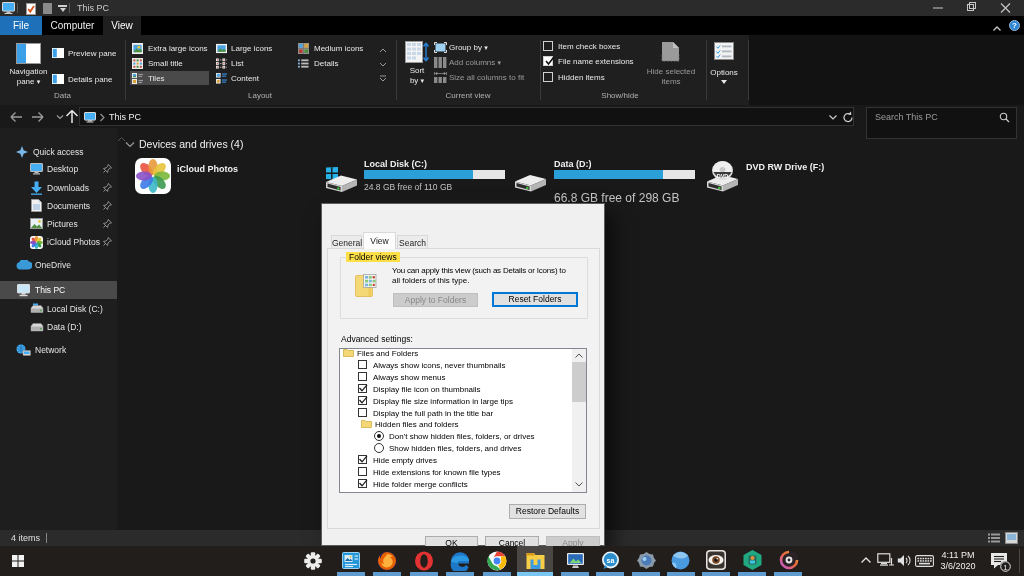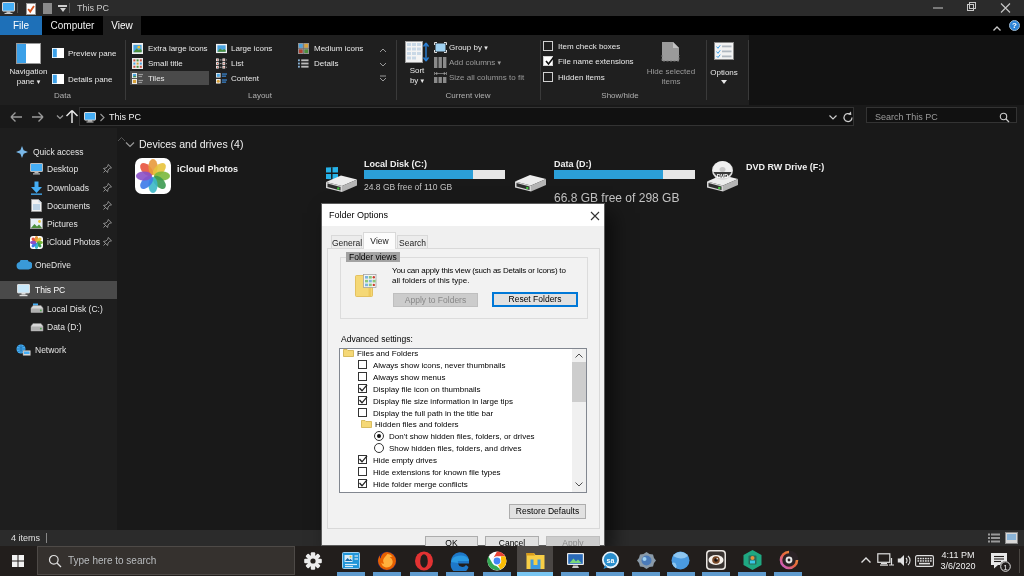--- a/index.html
+++ b/index.html
@@ -281,21 +281,21 @@
       </svg>
     <div class="a" style="left:29px;top:4px;font-size:9px;color:#f0f0f0;">This PC</div>
     <svg class="a" style="left:748px;top:6px" width="10" height="8" viewBox="0 0 10 8">
         <path d="M1.5 1.5 l3.5 3.5 3.5-3.5" stroke="#ccc" stroke-width="1.2" fill="none"></path>
       </svg>
     <svg class="a" style="left:762px;top:3px" width="12" height="13" viewBox="0 0 12 13">
       <path d="M10 6.5 a4 4 0 1 1 -1.4-3" stroke="#ccc" stroke-width="1.2" fill="none"></path>
       <path d="M9 0.5 l0.3 3.4 -3.3-0.6z" fill="#ccc"></path>
     </svg>
   </div>
-  <div class="a" style="left:866px;top:2px;width:151px;height:16px;background:#111;border:1px solid #333;">
+  <div class="a" style="left:866px;top:2px;width:151px;height:32px;background:#111;border:1px solid #333;">
     <div class="a" style="left:8px;top:4px;font-size:9px;color:#9a9a9a;">Search This PC</div>
     <svg class="a" style="left:132px;top:4px" width="11" height="11" viewBox="0 0 11 11">
       <circle cx="4.5" cy="4.5" r="3.2" stroke="#ccc" stroke-width="1.1" fill="none"></circle>
       <line x1="7" y1="7" x2="10" y2="10" stroke="#ccc" stroke-width="1.3"></line>
     </svg>
   </div>
 </div>
 
 <div class="a" id="sidebar" style="left:0;top:128px;width:117px;height:402px;background:#1e1e1e;">
   <svg class="a" style="left:117px;top:8px" width="9" height="7" viewBox="0 0 9 7">
@@ -491,32 +491,26 @@
         <rect x="3" y="7.5" width="9" height="2"></rect>
       </g>
   </svg>
   <svg class="a" style="left:1005px;top:2px" width="13" height="12" viewBox="0 0 13 12">
     <rect x="0.5" y="0.5" width="12" height="11" fill="#d8d8d8" stroke="#888"></rect>
     <rect x="2" y="2" width="9" height="6" fill="#8ab4d8"></rect>
   </svg>
 </div>
 
 <div class="a" id="dialog" style="left:321px;top:203px;width:284px;height:343px;background:#f0f0f0;border:1px solid #5c5c5c;box-shadow:8px 10px 18px rgba(0,0,0,0.55);">
-  <div class="a" style="left:0;top:0;width:282px;height:22px;background:#fff;">
-    <div class="a" style="left:7px;top:6px;font-size:9px;color:#000;">Folder Options</div>
-    <svg class="a" style="left:268px;top:7px" width="10" height="10" viewBox="0 0 10 10">
-        <path d="M1 1 L9 9 M9 1 L1 9" stroke="#333" stroke-width="1.1"></path>
-      </svg>
-  </div>
   <div class="a" style="left:9px;top:31px;width:31px;height:14px;background:#ececec;border:1px solid #d9d9d9;border-bottom:none;font-size:8.5px;color:#222;text-align:center;line-height:14px;">General</div>
   <div class="a" style="left:41px;top:28px;width:33px;height:17px;background:#fcfcfc;border:1px solid #d9d9d9;border-bottom:none;font-size:8.5px;color:#222;text-align:center;line-height:16px;z-index:2;">View</div>
   <div class="a" style="left:75px;top:31px;width:31px;height:14px;background:#ececec;border:1px solid #d9d9d9;border-bottom:none;font-size:8.5px;color:#222;text-align:center;line-height:14px;">Search</div>
   <div class="a" style="left:5px;top:44px;width:273px;height:281px;background:#f2f2f2;border:1px solid #d9d9d9;"></div>
   <div class="a" style="left:18px;top:53px;width:248px;height:62px;border:1px solid #dcdcdc;"></div>
-  <div class="a" style="left:24px;top:48px;font-size:8.5px;color:#000;background:#a3a3a3;padding:0 3px;">Folder views</div>
+  <div class="a" style="left:24px;top:48px;font-size:8.5px;color:#000;background:#fde047;padding:0 3px;">Folder views</div>
   <svg class="a" style="left:33px;top:70px" width="22" height="23" viewBox="0 0 22 23">
     <rect x="0.5" y="1.5" width="17" height="21" rx="1" fill="#f5d876" stroke="#e0b84a" stroke-width="0.8"></rect>
     <rect x="13.5" y="2" width="2.5" height="20" fill="#eec95e"></rect>
     <rect x="8.5" y="0.5" width="12.5" height="13" fill="#f4f4f4" stroke="#9a9a9a" stroke-width="0.7"></rect>
     <g>
       <rect x="10" y="2" width="3" height="2.6" fill="#7ab4e0"></rect>
         <rect x="13.8" y="2" width="3" height="2.6" fill="#8ac87a"></rect>
         <circle cx="18.8" cy="3.3" r="1.2" fill="#c84030"></circle>
       <rect x="10" y="5.8" width="3" height="2.6" fill="#8ac87a"></rect>
         <rect x="13.8" y="5.8" width="3" height="2.6" fill="#7ab4e0"></rect>
@@ -593,27 +587,20 @@
 
 <div class="a" id="taskbar" style="left:0;top:546px;width:1024px;height:30px;background:#221e1c;">
   <svg class="a" style="left:12px;top:9px" width="12" height="12" viewBox="0 0 12 12">
     <g fill="#f2f2f2">
         <rect x="0" y="0" width="5.5" height="5.5"></rect>
         <rect x="6.5" y="0" width="5.5" height="5.5"></rect>
         <rect x="0" y="6.5" width="5.5" height="5.5"></rect>
         <rect x="6.5" y="6.5" width="5.5" height="5.5"></rect>
       </g>
   </svg>
-  <div class="a" style="left:37px;top:0;width:258px;height:29px;background:#35312e;border:1px solid #4e4a47;">
-    <svg class="a" style="left:10px;top:7px" width="14" height="14" viewBox="0 0 14 14">
-      <circle cx="5.8" cy="5.8" r="4.3" stroke="#e0e0e0" stroke-width="1.2" fill="none"></circle>
-      <line x1="9" y1="9" x2="13" y2="13" stroke="#e0e0e0" stroke-width="1.2"></line>
-    </svg>
-    <div class="a" style="left:30px;top:8px;font-size:10px;color:#b9bcbf;">Type here to search</div>
-  </div>
 </div>
 
 <svg class="a" style="left:304px;top:552px" width="18" height="18" viewBox="0 0 18 18">
   <g fill="#ececec">
     <circle cx="9" cy="9" r="6"></circle>
     <rect x="6.8" y="0.2" width="4.4" height="4" rx="1"></rect>
       <rect x="6.8" y="13.8" width="4.4" height="4" rx="1"></rect>
     <rect x="0.2" y="6.8" width="4" height="4.4" rx="1"></rect>
       <rect x="13.8" y="6.8" width="4" height="4.4" rx="1"></rect>
     <rect x="2.2" y="2.2" width="4" height="4" rx="1" transform="rotate(45 4.2 4.2)"></rect>

